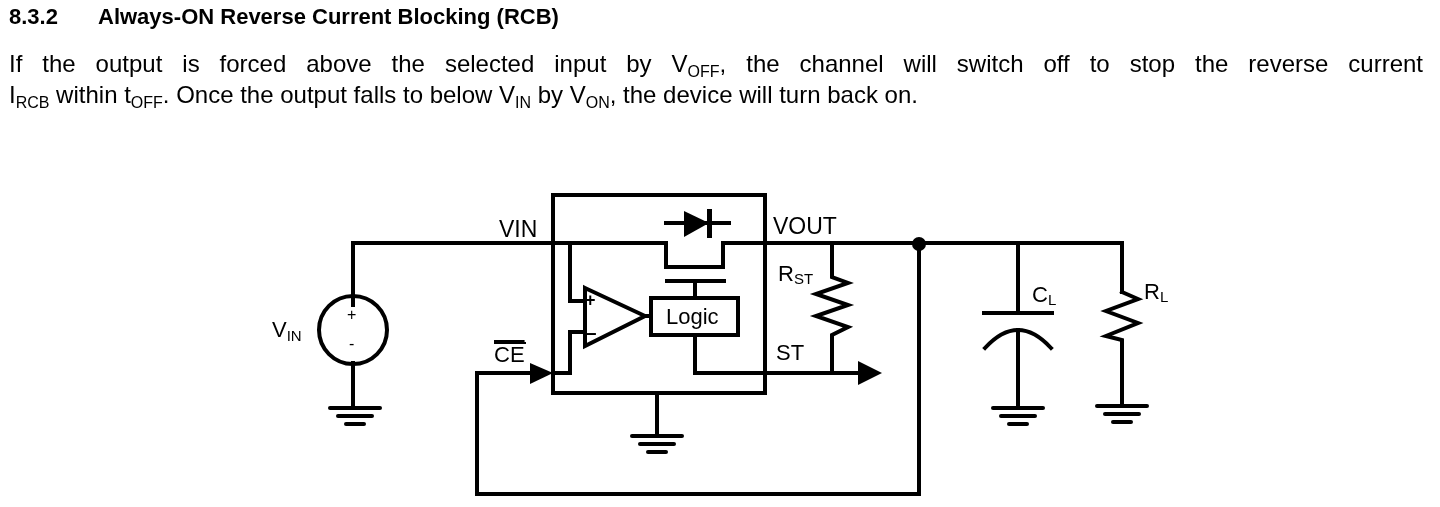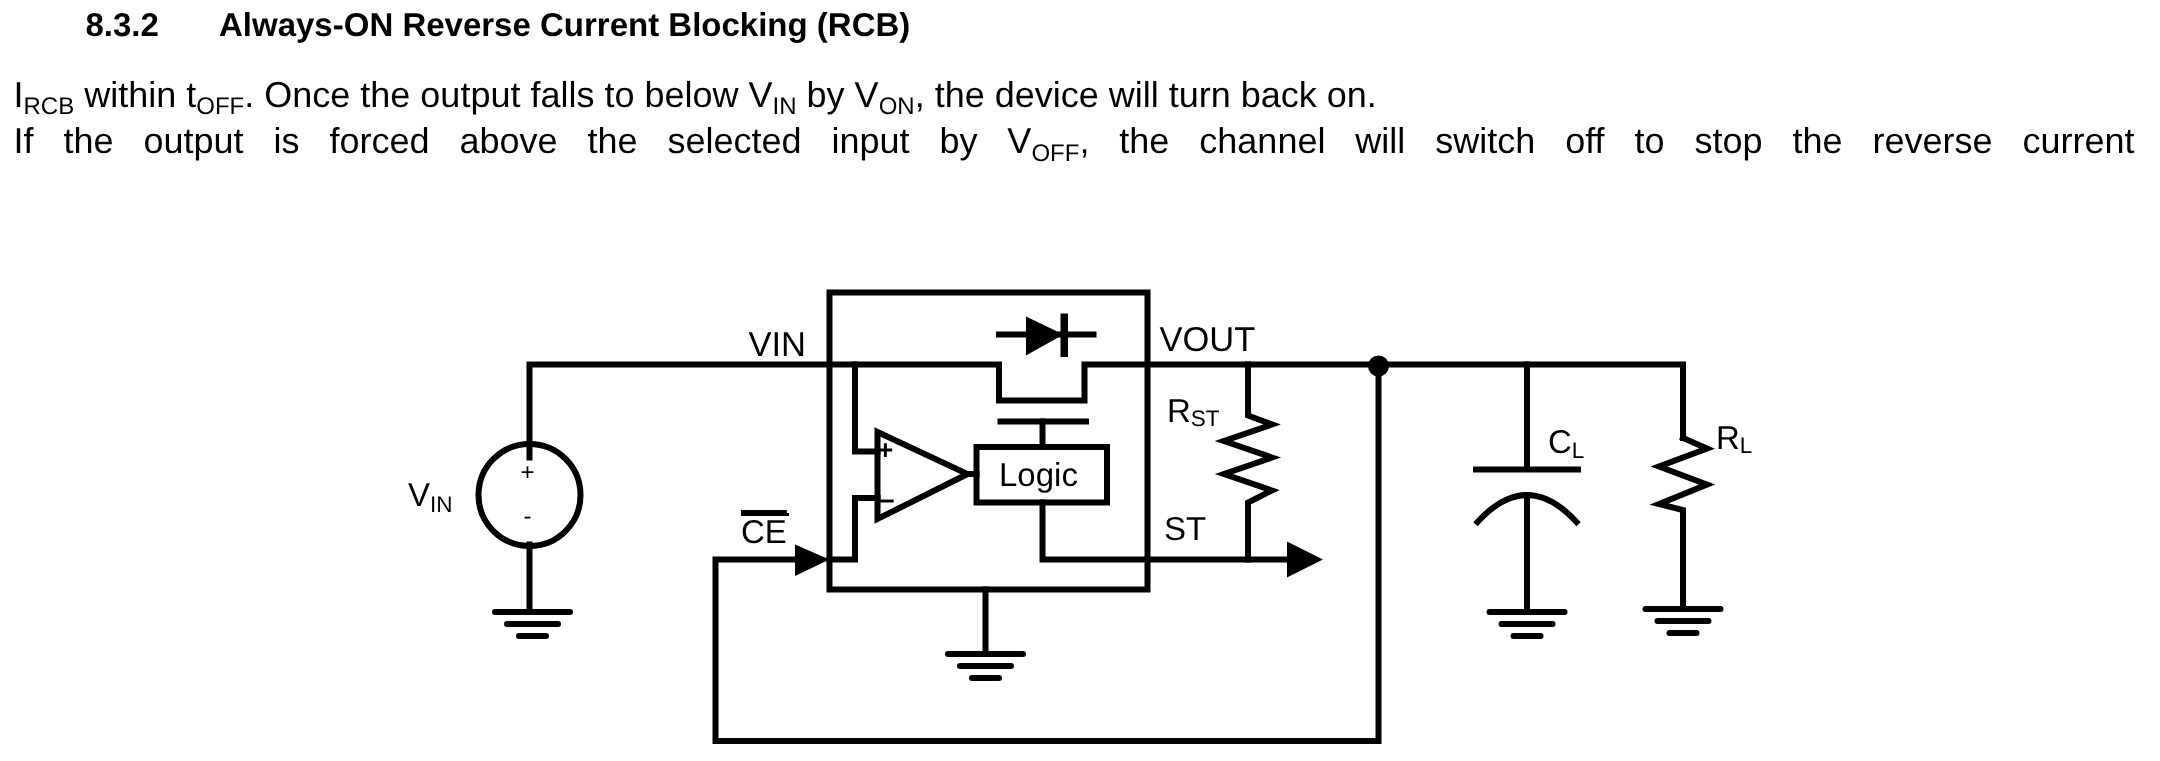--- a/index.html
+++ b/index.html
@@ -1,36 +1,36 @@
 <!DOCTYPE html>
 <html><head>
 <meta charset="utf-8">
 <style>
   html, body { margin: 0; padding: 0; background: #ffffff; }
   body { width: 1440px; height: 507px; position: relative; overflow: hidden; font-family: "Liberation Sans", sans-serif; color: #000; }
   .heading { position: absolute; left: 9px; top: 4px; font-size: 22px; font-weight: bold; white-space: nowrap; }
-  .heading .num { display: inline-block; width: 89px; margin-left: 48px; }
+  .heading .num { display: inline-block; width: 89px; }
   .para { position: absolute; left: 9px; top: 48px; width: 1414px; font-size: 24px; line-height: 31px; text-align: justify; text-align-last: left; }
   .para .line { display: block; text-align-last: justify; white-space: nowrap; }
   .para .line.last { text-align-last: left; }
   .ovl { text-decoration: overline; }
   sub { font-size: 16px; vertical-align: -5px; line-height: 0; }
   svg.diagram { position: absolute; left: 0; top: 0; }
   svg text { font-family: "Liberation Sans", sans-serif; fill: #000; }
 </style>
 </head>
 <body>
 
 <div class="heading">
   <span class="num">8.3.2</span><span>Always-ON Reverse Current Blocking (RCB)</span>
 </div>
 
 <div class="para">
+  <span class="line"><span>If the output is forced above the selected input by V</span><sub>OFF</sub><span>, the channel will switch off to stop the reverse current</span></span>
   <span class="line last"><span>I</span><sub>RCB</sub><span> within t</span><sub>OFF</sub><span>. Once the output falls to below V</span><sub>IN</sub><span> by V</span><sub>ON</sub><span>, the device will turn back on.</span></span>
-  <span class="line"><span>If the output is forced above the selected input by V</span><sub>OFF</sub><span>, the channel will switch off to stop the reverse current</span></span>
 </div>
 
 <svg class="diagram" width="1440" height="507" viewBox="0 0 1440 507">
   <g stroke="#000" stroke-width="4" fill="none" stroke-linecap="square">
 
     <rect x="553" y="195" width="212" height="198"></rect>
 
     <polyline points="353,305 353,243 666,243 666,267 723,267 723,243 1122,243 1122,292"></polyline>
 
     <line x1="667" y1="281" x2="724" y2="281"></line>

